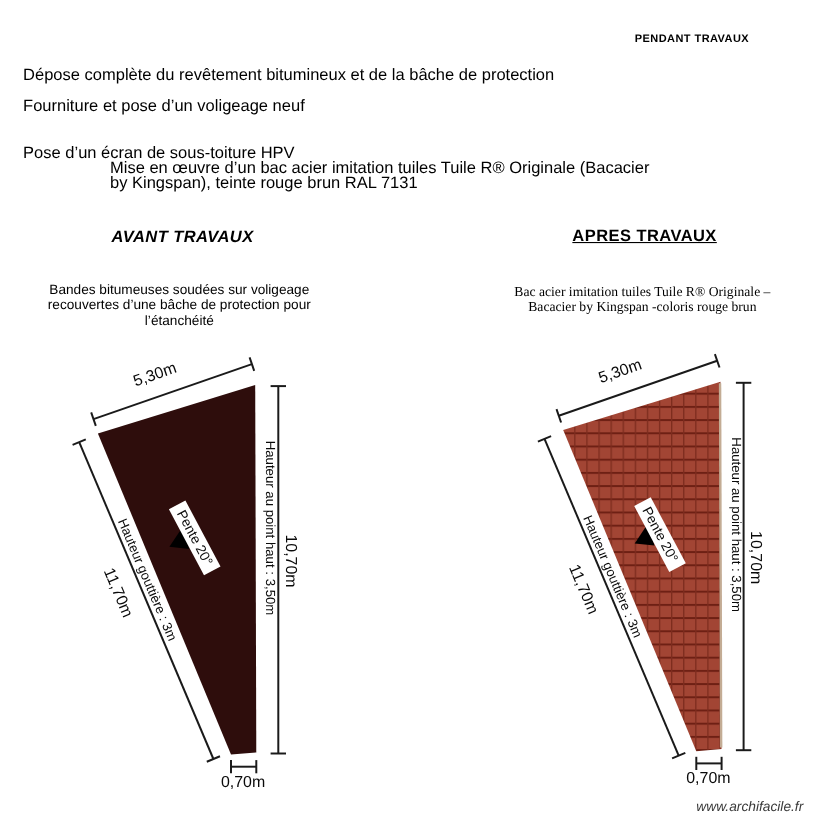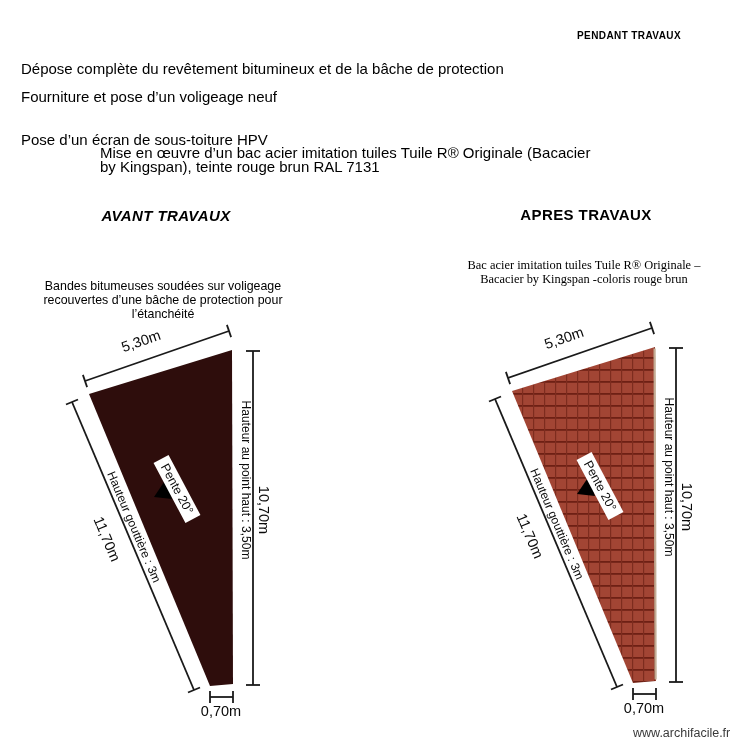--- a/index.html
+++ b/index.html
@@ -10,34 +10,34 @@
   }
   .abs { position:absolute; }
   .page-title  { top:30px; left:21px; width:660px; font-size:10px; font-weight:bold; text-align:right; letter-spacing:.4px; }
   .work-item   { left:21px; width:660px; font-size:15px; line-height:13.5px; }
   .work-item-1 { top:62px; }
   .work-item-2 { top:90px; }
   .work-item-3 { top:118px;margin-top:15px; }
   .work-item-4 { top:146px; left:100px; width:500px; }
   .section-title { font-size:15px; font-weight:bold; text-align:center; letter-spacing:.4px; }
   .before-title  { top:207px; left:30px;  width:272px;font-style:italic; }
-  .after-title   { top:206px; left:450px; width:272px; }
+  .after-title   { top:206px; left:450px; width:272px;text-decoration:underline; }
   .section-desc  { font-size:12.4px; text-align:center; line-height:14.2px; }
-  .before-desc   { top:256px; left:36px;  width:254px;margin-top:23px; }
+  .before-desc   { top:256px; left:36px;  width:254px; }
   .after-desc    { top:258px; left:452px; width:264px;font-family:Liberation Serif, serif; }
   .diagram-canvas { top:0; left:0; }
   svg text {
     font-family:"Liberation Sans", sans-serif;
     fill:#0a0a0a; text-anchor:middle; dominant-baseline:central;
   }
   .dim line { stroke:#1a1a1a; stroke-width:1.8; }
   .dim-num   { font-size:14.5px; }
   .dim-label { font-size:12px; }
   .slope-text { font-size:12.5px; }
-  .watermark { top:726px; left:633px; font-size:12.5px; color:#3a3a3a; }
+  .watermark { top:726px; left:633px; font-size:12.5px; color:#3a3a3a;font-style:italic; }
 </style>
 </head>
 <body>
 
 <div class="abs page-title">PENDANT TRAVAUX</div>
 <div class="abs work-item work-item-1">Dépose complète du revêtement bitumineux et de la bâche de protection</div>
 <div class="abs work-item work-item-2">Fourniture et pose d’un voligeage neuf</div>
 <div class="abs work-item work-item-3">Pose d’un écran de sous-toiture HPV</div>
 <div class="abs work-item work-item-4">Mise en œuvre d’un bac acier imitation tuiles Tuile R® Originale (Bacacier by Kingspan), teinte rouge brun RAL 7131</div>
 

